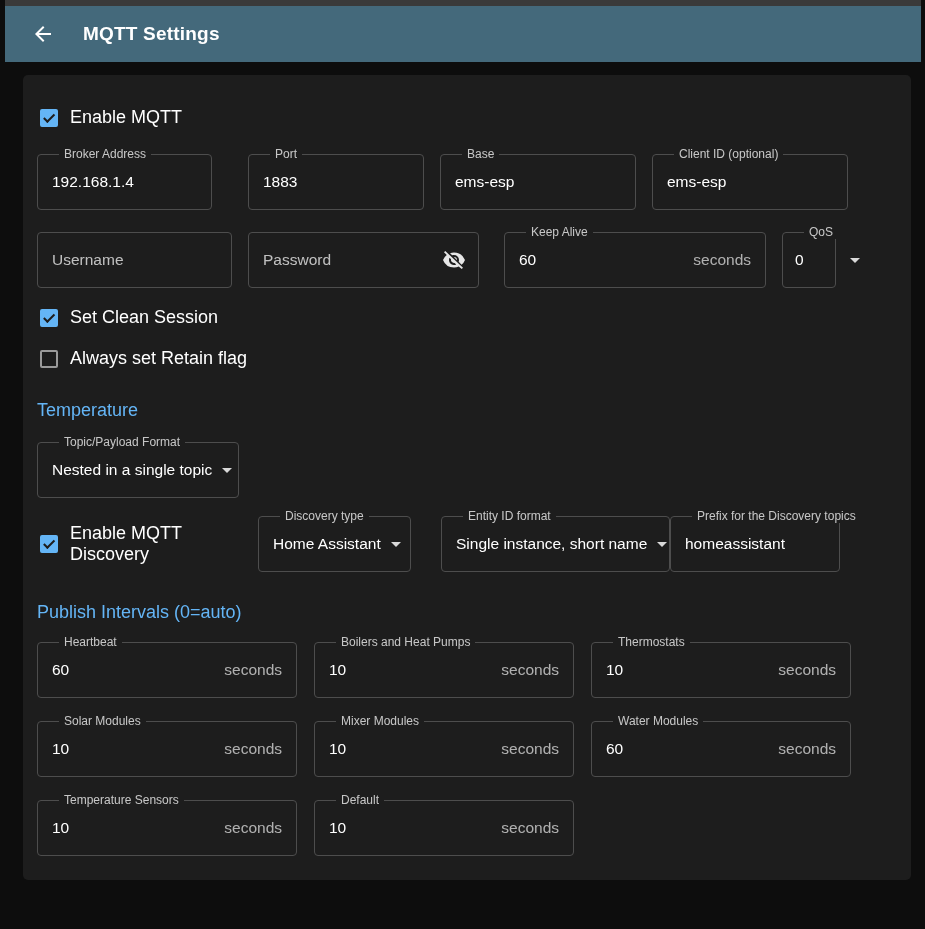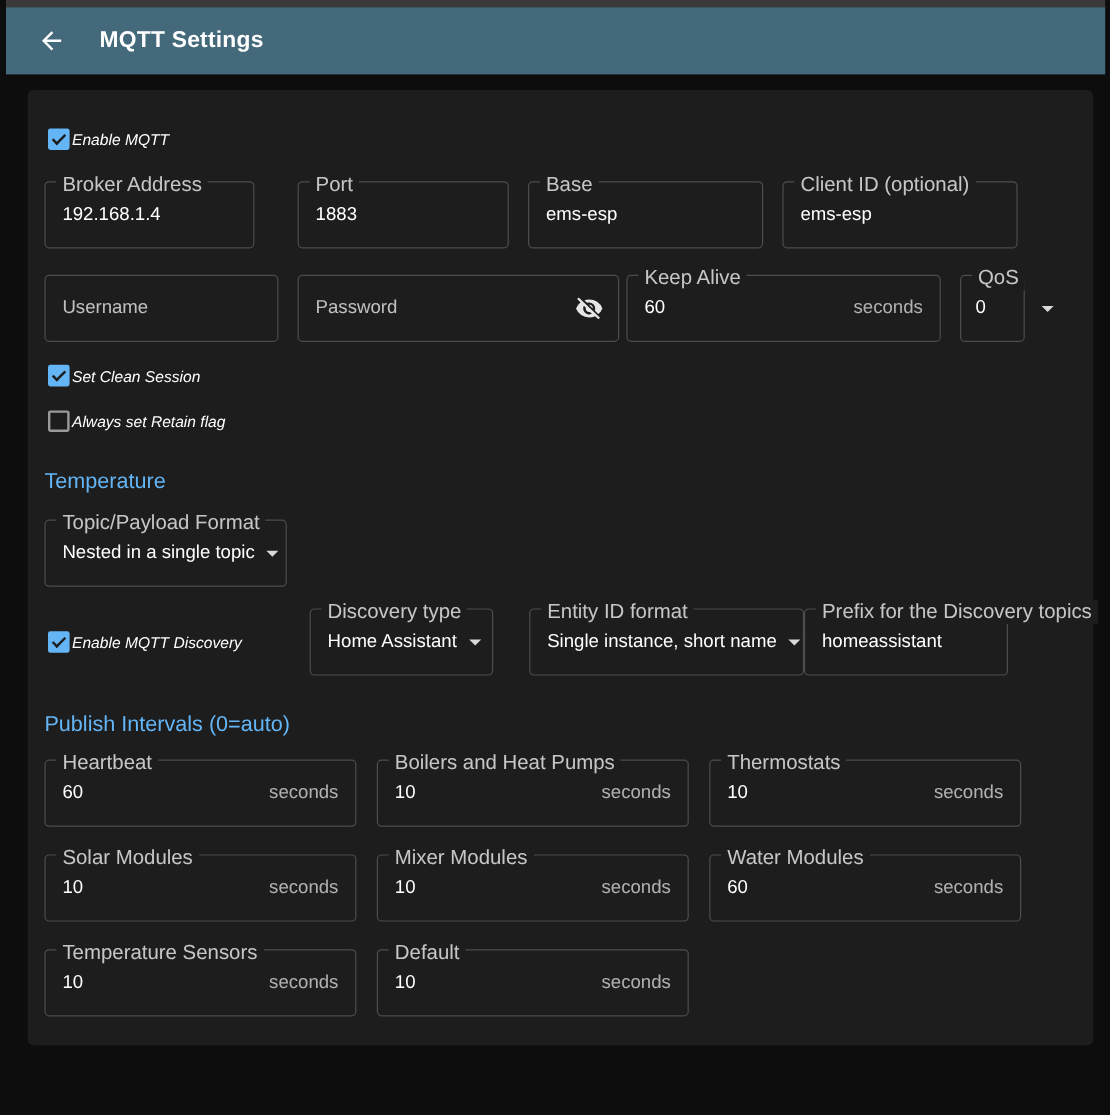--- a/index.html
+++ b/index.html
@@ -34,30 +34,30 @@
     width:18px; height:18px; margin-left:3px; flex:0 0 auto;
     border:2px solid #9a9a9a; border-radius:2px;
     display:flex; align-items:center; justify-content:center;
   }
   .cbrow.checked .cb { background:var(--accent,#64b5f6); border-color:var(--accent,#64b5f6); }
   .cbrow.checked .cb::after {
     content:""; width:9px; height:4px;
     border-left:2.5px solid #1d1d1d; border-bottom:2.5px solid #1d1d1d;
     transform:rotate(-45deg) translate(0.5px,-1px);
   }
-  .cblabel { margin-left:2px; font-size:13px; color:#fff;font-style:italic; }
+  .cblabel { margin-left:12px; font-size:18px; color:#fff; }
   
   .row { display:flex; align-items:center; }
   .field {
     position:relative; height:56px; border:1px solid #4d4d4d; border-radius:4px;
     display:flex; align-items:center; background:transparent;
   }
   .flabel {
-    position:absolute; top:-8px; left:9px; background:var(--card,#1d1d1d);
-    padding:0 5px; font-size:17px; color:rgba(255,255,255,0.75); white-space:nowrap;
+    position:absolute; top:-8px; left:21px; background:var(--card,#1d1d1d);
+    padding:0 5px; font-size:12px; color:rgba(255,255,255,0.75); white-space:nowrap;
   }
   .field input {
     flex:1; min-width:0; height:100%; background:transparent; border:none; outline:none;
     color:#fff; font-size:15.5px; font-family:"Liberation Sans",sans-serif; padding:0 14px;
   }
   .field input::placeholder { color:rgba(255,255,255,0.72); opacity:1; }
   .suffix { padding-right:14px; font-size:15.5px; color:rgba(255,255,255,0.65); }
   .select { cursor:pointer; padding:0 12px 0 14px; justify-content:space-between; }
   .sel-value { font-size:15.5px; color:#fff; white-space:nowrap; }
   .arrow-down {
@@ -123,21 +123,21 @@
     <div class="field" style="width:196px;">
       <span class="flabel">Client ID (optional)</span>
       <input value="ems-esp" style="">
     </div>
   </div>
 
   <div class="row row2">
     <div class="field" style="width:195px;margin-right:16px;">
       <input placeholder="Username" style="">
     </div>
-    <div class="field" style="width:268px;margin-right:6px;">
+    <div class="field" style="width:231px;margin-right:25px;">
       <input placeholder="Password" style="">
       <button class="eye-btn">
         <span style="display:flex">
           <svg viewBox="0 0 24 24" width="24" height="24" fill="#e6e6e6">
               <path d="M12 7a5 5 0 0 1 5 5c0 .65-.13 1.26-.36 1.83l2.92 2.92A11.82 11.82 0 0 0 23 12a11.83 11.83 0 0 0-11-7.5c-1.4 0-2.74.26-3.98.7l2.16 2.16C10.74 7.13 11.35 7 12 7zM2 4.27l2.28 2.28.46.46A11.8 11.8 0 0 0 1 12a11.83 11.83 0 0 0 11 7.5c1.73 0 3.38-.36 4.88-1l.42.42L19.73 21 21 19.73 3.27 3 2 4.27zM7.53 9.8l1.55 1.55A3 3 0 0 0 12 15c.22 0 .44-.03.65-.07l1.55 1.55A4.98 4.98 0 0 1 7 12c0-.79.18-1.53.53-2.2zm4.31-.78 3.15 3.15L15 12a3 3 0 0 0-3-3l-.16.02z"></path>
             </svg>
         </span>
       </button>
     </div>
     <div class="field" style="width:262px;margin-right:16px;">

